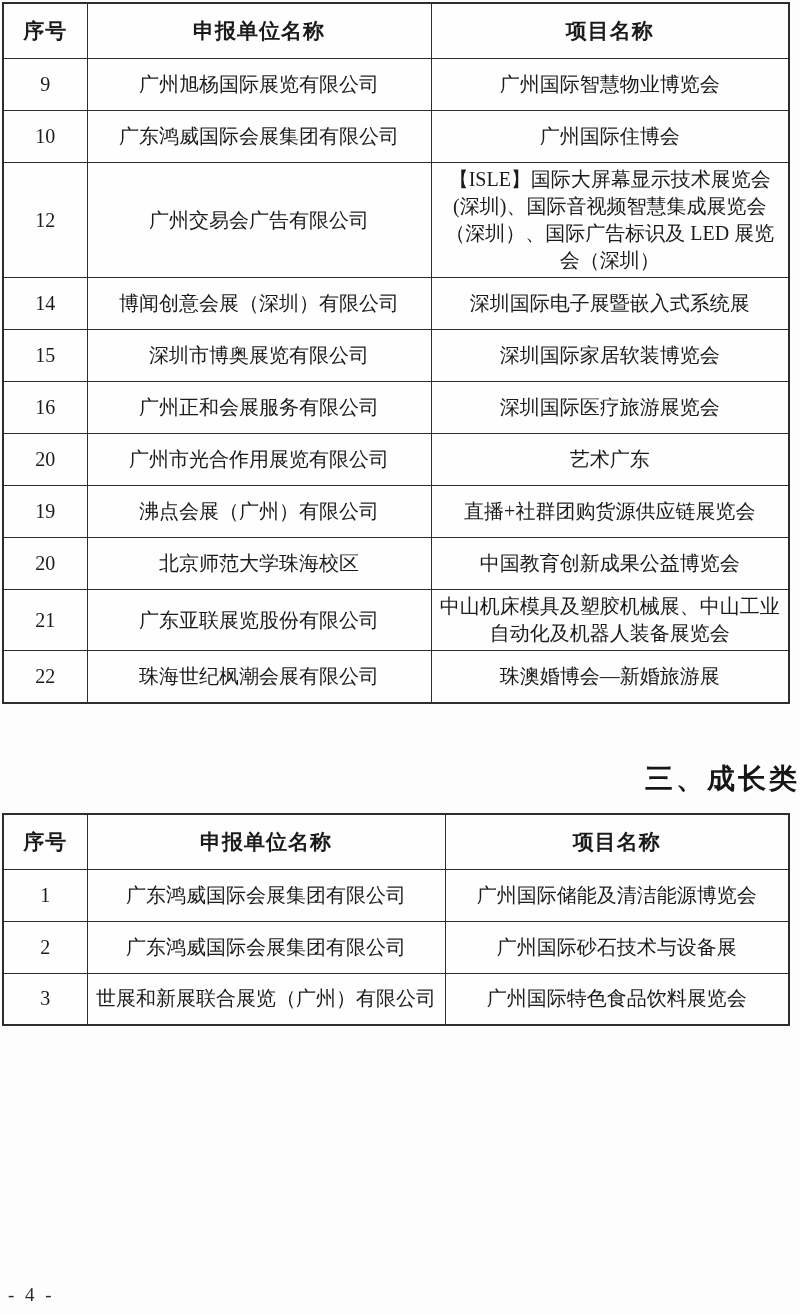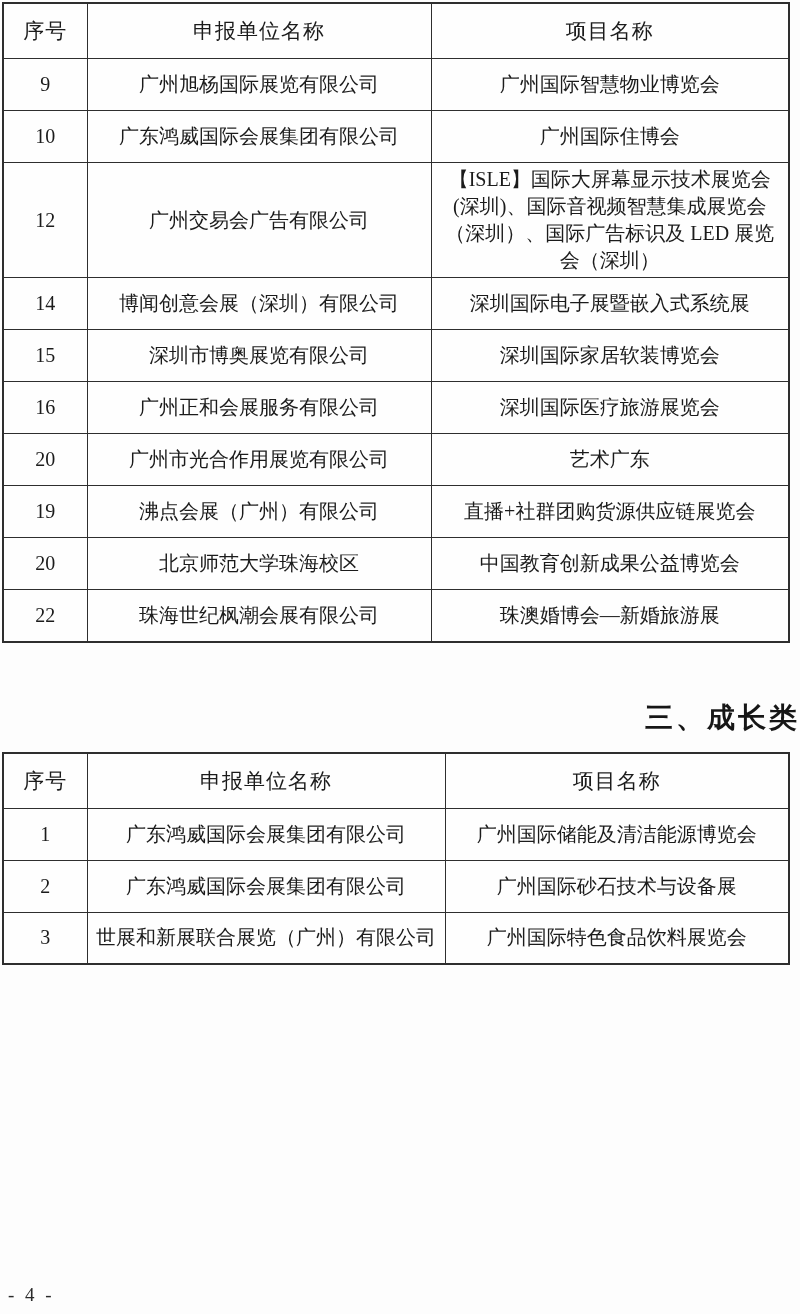--- a/index.html
+++ b/index.html
@@ -23,21 +23,21 @@
   .t1{margin-top:2px;}
   .t2{margin-top:0;}
   th,td{
     border:1px solid #2e2e2e;
     text-align:center;
     vertical-align:middle;
     overflow:hidden;
   }
   th{
     font-size:21px;
-    font-weight:normal;
+    font-weight:bold;
     height:54px;
     padding:0 8px;
     letter-spacing:1px;
   }
   td{
     font-size:20px;
     line-height:27px;
     height:52px;
     box-sizing:border-box;
     padding:3px 6px;
@@ -123,20 +123,25 @@
         <td class="c-no">19</td>
         <td class="c-unit">沸点会展（广州）有限公司</td>
         <td class="c-proj">直播+社群团购货源供应链展览会</td>
       </tr>
         <tr>
         <td class="c-no">20</td>
         <td class="c-unit">北京师范大学珠海校区</td>
         <td class="c-proj">中国教育创新成果公益博览会</td>
       </tr>
         <tr>
+        <td class="c-no">21</td>
+        <td class="c-unit">广东亚联展览股份有限公司</td>
+        <td class="c-proj">中山机床模具及塑胶机械展、中山工业自动化及机器人装备展览会</td>
+      </tr>
+        <tr>
         <td class="c-no">22</td>
         <td class="c-unit">珠海世纪枫潮会展有限公司</td>
         <td class="c-proj">珠澳婚博会—新婚旅游展</td>
       </tr>
       </tbody>
   </table>
 
   <h2 class="sec-title">三、成长类</h2>
 
   <table class="t2">

